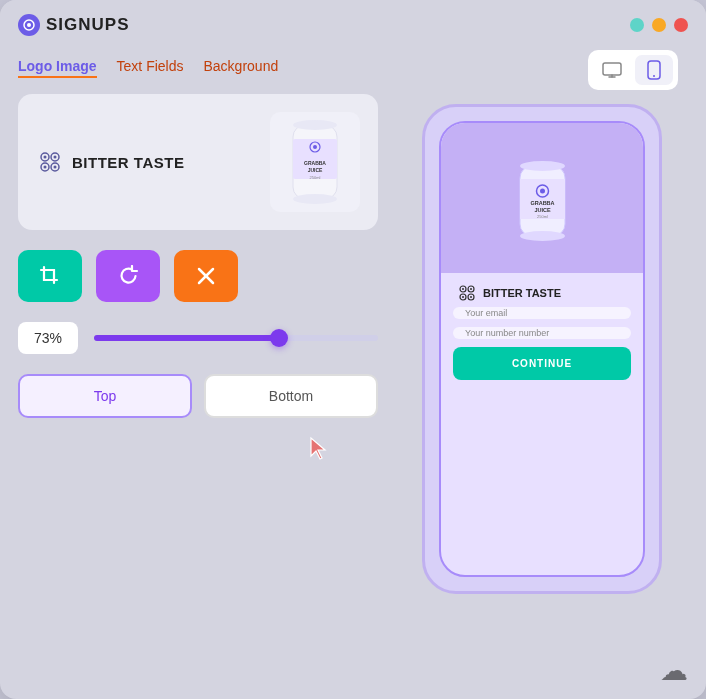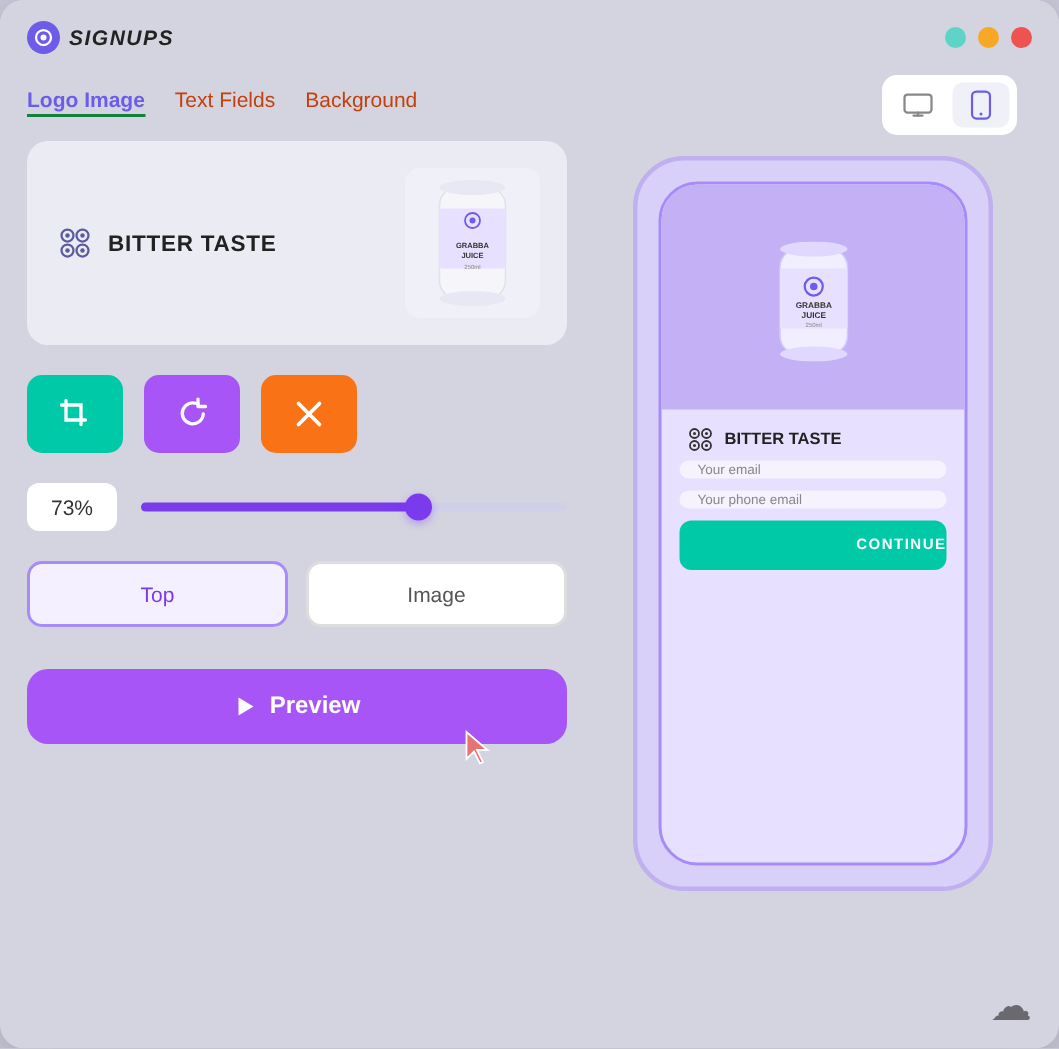--- a/index.html
+++ b/index.html
@@ -45,25 +45,24 @@
       border-radius: 50%;
       display: flex;
       align-items: center;
       justify-content: center;
     }
     .logo-icon svg {
       width: 14px; height: 14px;
     }
     .app-title {
       font-weight: 700;
-      font-size: 14px;
+      font-size: 17px;
       color: #222;
       letter-spacing: 1px;
       text-transform: uppercase;
-      font-style: italic;
     }
     .titlebar-dots {
       margin-left: auto;
       display: flex;
       gap: 8px;
     }
     .dot {
       width: 14px;
       height: 14px;
       border-radius: 50%;
@@ -93,21 +92,21 @@
     }
     .tab {
       font-size: 14px;
       font-weight: 500;
       cursor: pointer;
       color: #c2410c;
       padding-bottom: 2px;
     }
     .tab.active {
       color: #6c5ce7;
-      border-bottom: 2px solid #15803d;
+      border-bottom: 2px solid #f97316;
       font-weight: 600;
     }
 
     
     .preview-card {
       background: #ebebf3;
       border-radius: 14px;
       padding: 18px;
       display: flex;
       align-items: center;
@@ -466,29 +465,23 @@
       <div class="slider-row">
         <div class="percent-box">73%</div>
         <div class="slider-track">
           <div class="slider-fill"></div>
           <div class="slider-thumb"></div>
         </div>
       </div>
 
       <div class="position-buttons">
         <button class="pos-btn active">Top</button>
-        <button class="pos-btn">Image</button>
-      </div>
-
-      <button class="preview-btn">
-        <svg width="14" height="14" viewBox="0 0 14 14">
-          <polygon points="3,1 13,7 3,13" fill="white"></polygon>
-        </svg>
-        <span>Preview</span>
-      </button>
+        <button class="pos-btn">Bottom</button>
+      </div>
+
 
       <div style="position:relative;">
         <svg style="position:absolute;top:-10px;left:290px;" width="22" height="26" viewBox="0 0 22 26">
           <path d="M3 2 L3 20 L8 15 L12 23 L14 22 L10 14 L17 14 Z" fill="#e57373" stroke="white" stroke-width="1.2"></path>
         </svg>
       </div>
 
     </div>
 
     <div class="right-panel">
@@ -536,23 +529,23 @@
               <circle cx="14" cy="6" r="1" fill="#333"></circle>
               <circle cx="6" cy="14" r="1" fill="#333"></circle>
               <circle cx="14" cy="14" r="1" fill="#333"></circle>
             </svg>
             <span class="phone-brand-name">BITTER TASTE</span>
           </div>
 
 
           <div class="phone-input">Your email</div>
 
-          <div class="phone-input">Your phone email</div>
-
-          <div class="phone-btn" style="text-align:right;">CONTINUE</div>
+          <div class="phone-input">Your number number</div>
+
+          <div class="phone-btn" style="text-align:center;">CONTINUE</div>
 
         </div>
       </div>
 
     </div>
   </div>
 
   <div class="cloud-icon">☁</div>
 
 </div>

